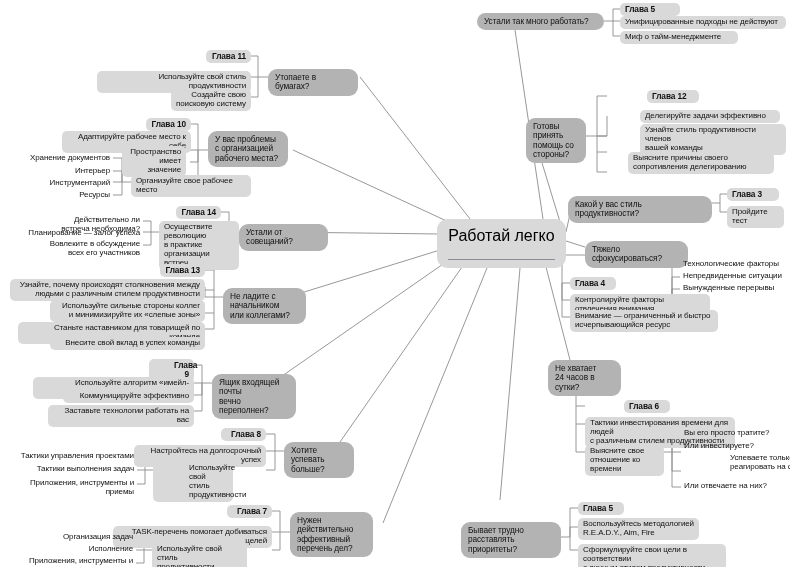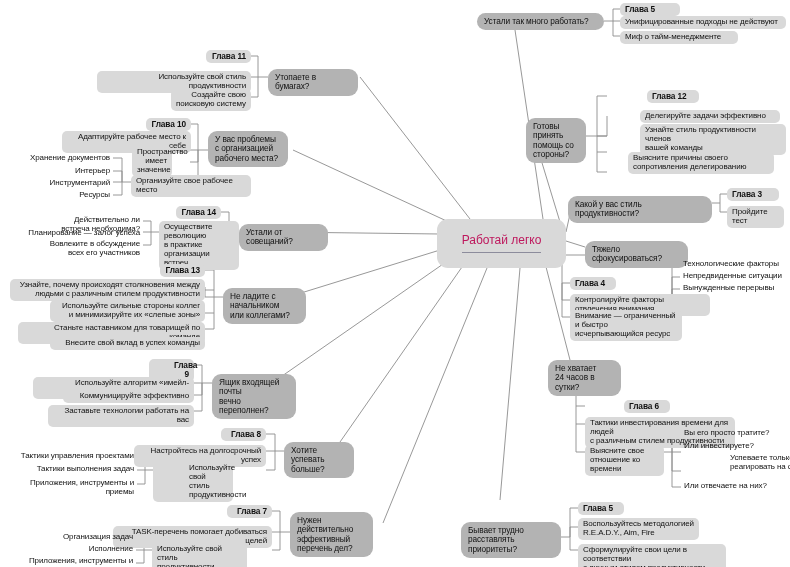--- a/index.html
+++ b/index.html
@@ -9,21 +9,21 @@
   .node{position:absolute;box-sizing:border-box;background:#d9d9d9;color:#111;
         border-radius:5px;padding:2px 5px;line-height:1.12;white-space:pre-line;
         font-size:8px;letter-spacing:-0.1px;}
   .node.q{background:#b3b3b3;border-radius:9px;padding:4px 7px;font-size:8.3px;}
   .node.bare{background:transparent;padding:1px 3px;font-size:8px;}
   .node.ch{font-weight:bold;font-size:8.3px;}
   .r{text-align:right;}
   #center{position:absolute;left:437px;top:219px;width:129px;height:49px;
           background:#d9d9d9;border-radius:11px;display:flex;align-items:center;
           justify-content:center;}
-  #center .ctxt{font-size:12px;color:#be185d;padding-bottom:4px;
+  #center .ctxt{font-size:16px;color:#000000;padding-bottom:14px;
           border-bottom:1.6px solid #8c8c9c;line-height:1.1;}
 </style>
 </head>
 <body>
 
 <div id="stage">
 
   <svg id="wires" viewBox="0 0 790 567">
     <g fill="none" stroke="#8c8c8c" stroke-width="0.9">
 
@@ -146,36 +146,36 @@
   <div class="node" style="left:640px;top:124px;width:146px;">Узнайте стиль продуктивности членов
 вашей команды</div>
   <div class="node" style="left:628px;top:152px;width:146px;">Выясните причины своего
 сопротивления делегированию</div>
 
   <div class="node q" style="left:208px;top:131px;width:80px;">У вас проблемы
 с организацией
 рабочего места?</div>
   <div class="node ch r" style="left:146px;top:118px;width:45px;">Глава 10</div>
   <div class="node r" style="left:62px;top:131px;width:129px;">Адаптируйте рабочее место к себе</div>
-  <div class="node r" style="left:132px;top:146px;width:40px;">Пространство
+  <div class="node r" style="left:122px;top:146px;width:64px;">Пространство
 имеет значение</div>
   <div class="node" style="left:131px;top:175px;width:120px;">Организуйте свое рабочее место</div>
   <div class="node bare r" style="left:20px;top:153px;width:93px;">Хранение документов</div>
   <div class="node bare r" style="left:20px;top:166px;width:93px;">Интерьер</div>
   <div class="node bare r" style="left:20px;top:178px;width:93px;">Инструментарий</div>
   <div class="node bare r" style="left:20px;top:190px;width:93px;">Ресурсы</div>
 
   <div class="node q" style="left:568px;top:196px;width:144px;">Какой у вас стиль продуктивности?</div>
   <div class="node ch" style="left:727px;top:188px;width:52px;">Глава 3</div>
   <div class="node" style="left:727px;top:206px;width:57px;">Пройдите тест</div>
 
   <div class="node q" style="left:585px;top:241px;width:103px;">Тяжело сфокусироваться?</div>
   <div class="node ch" style="left:570px;top:277px;width:46px;">Глава 4</div>
   <div class="node" style="left:570px;top:294px;width:140px;">Контролируйте факторы отвлечения внимания</div>
-  <div class="node" style="left:570px;top:310px;width:112px;">Внимание — ограниченный и быстро
+  <div class="node" style="left:570px;top:310px;width:148px;">Внимание — ограниченный и быстро
 исчерпывающийся ресурс</div>
   <div class="node bare" style="left:680px;top:259px;width:105px;">Технологические факторы</div>
   <div class="node bare" style="left:680px;top:271px;width:105px;">Непредвиденные ситуации</div>
   <div class="node bare" style="left:680px;top:283px;width:105px;">Вынужденные перерывы</div>
 
   <div class="node q" style="left:239px;top:224px;width:89px;">Устали от совещаний?</div>
   <div class="node ch r" style="left:176px;top:206px;width:45px;">Глава 14</div>
   <div class="node" style="left:159px;top:221px;width:80px;">Осуществите революцию
 в практике организации
 встреч</div>

